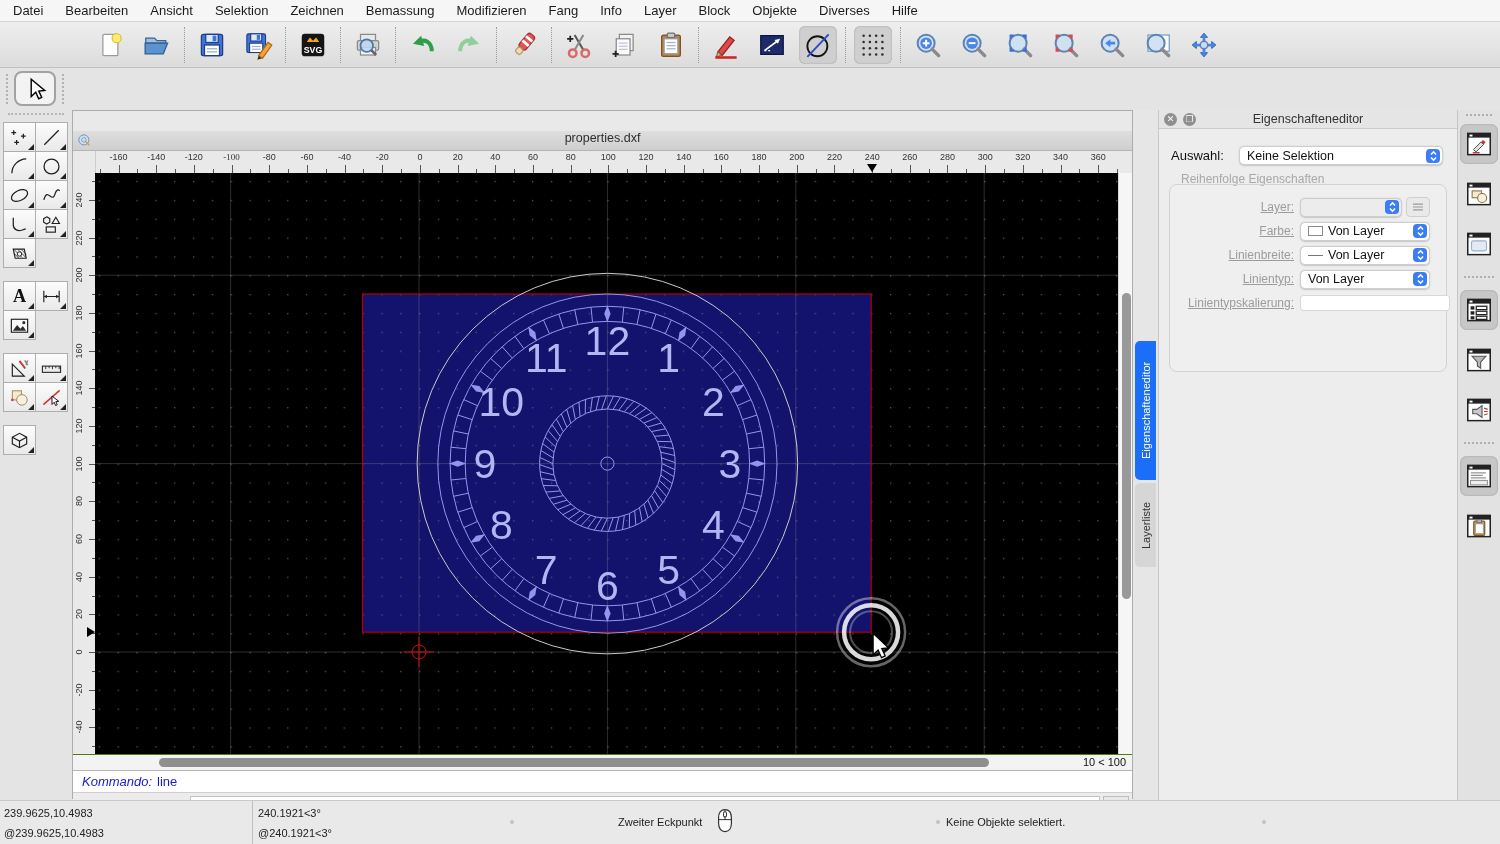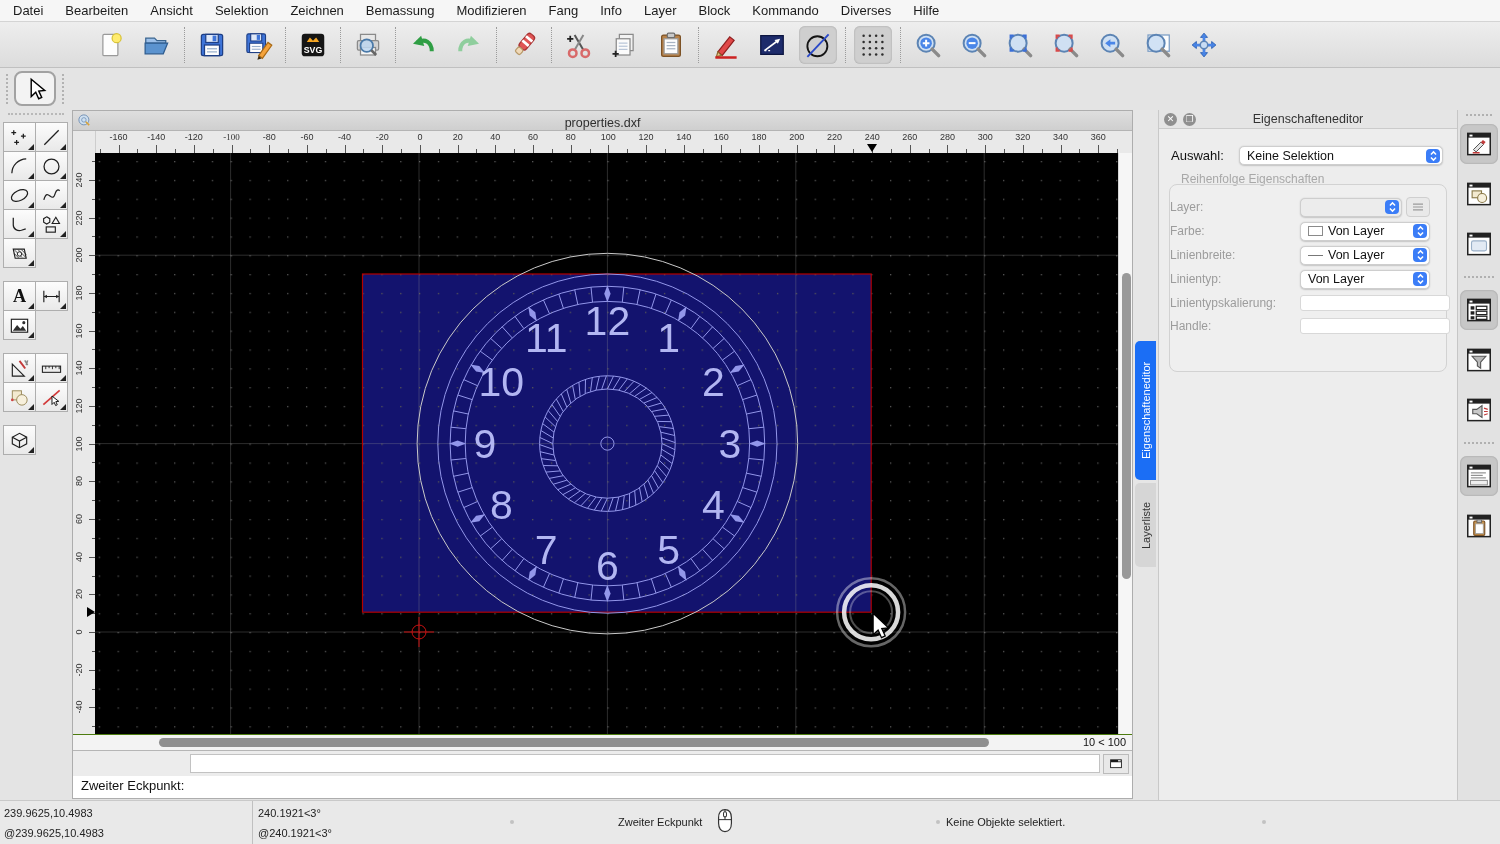--- a/index.html
+++ b/index.html
@@ -33,21 +33,21 @@
   .pbtn { width:33px; height:30px; background:linear-gradient(#fcfcfc,#e9e9e9); border:1px solid #aeaeae;
     margin:-1px 0 0 -1px; position:relative; display:flex; align-items:center; justify-content:center; }
   .pbtn::after { content:""; position:absolute; right:1px; bottom:1px; border-style:solid;
     border-width:0 0 6px 6px; border-color:transparent transparent #222 transparent; }
   .pempty { width:33px; height:30px; margin:-1px 0 0 -1px; }
   .pgap { height:14px; }
 
   
   .docwin { position:absolute; left:72px; top:110px; width:1061px; height:689px; border:1px solid #adadad; background:#e9e9e9; }
   .dwtitle { height:20px; background:linear-gradient(#dedede,#cfcfcf); border-bottom:1px solid #b4b4b4;
-    position:relative; display:flex; align-items:flex-end; justify-content:center; }
+    position:relative; display:flex; align-items:flex-start; justify-content:center;margin-top:20px; }
   .dwtitle .dicon { position:absolute; left:4px; top:2px; }
   .dwtitle .ttl { font-size:12.5px; color:#2e2e2e; }
   .rulerrow { height:22px; display:flex; background:#e9e9e9; }
   .rcorner { width:23px; height:22px; border-right:1px solid #cdcdcd; }
   .hruler { position:relative; width:1037px; height:22px; overflow:hidden; }
   .hlab { position:absolute; top:1px; width:34px; margin-left:-17px; text-align:center; font-size:9px; color:#333; }
   .htick { position:absolute; width:1px; background:#555; }
   .hmark { position:absolute; top:13px; width:0; height:0; border-left:5px solid transparent;
     border-right:5px solid transparent; border-top:8px solid #000; }
   .dwbody { height:581px; display:flex; }
@@ -93,21 +93,21 @@
     height:19px; box-shadow:0 0.5px 1.5px rgba(0,0,0,.18); padding-left:7px; flex:1; position:relative; }
   .combo.disabled { background:#ececec; }
   .combo .cval { font-size:12.5px; color:#111; white-space:nowrap; }
   .stepper { position:absolute; right:2px; top:1.5px; width:14px; height:14px; background:#3b7df7; border-radius:4px;
     display:flex; align-items:center; justify-content:center; }
   .grouplabel { position:absolute; left:22px; top:62px; font-size:12px; color:#a8a8a8; }
   .groupbox { position:absolute; left:10px; top:74px; right:10px; height:188px; border:1px solid #d2d2d2;
     border-radius:8px; background:rgba(255,255,255,.12); padding:10px 8px 0 0; }
   .crow { display:flex; align-items:center; height:24px; }
   .crow.small { height:23px; }
-  .clab { flex:0 0 130px; font-size:12px; color:#9c9c9c; padding-right:6px; white-space:nowrap; }
+  .clab { flex:0 0 130px; text-align:right; font-size:12px; color:#9c9c9c; padding-right:6px; white-space:nowrap;text-decoration:underline; }
   .cfield { flex:1; height:16px; background:#fff; border:1px solid #d8d8d8; border-radius:3px; font-size:11px; padding:0 3px; outline:none; color:#333; }
   .hamb { width:24px; height:20px; margin-left:4px; background:#e9e9e9; border:1px solid #cfcfcf; border-radius:4px;
     display:flex; align-items:center; justify-content:center; }
   .swatch { width:15px; height:10px; background:#fff; border:1px solid #8a8a8a; margin-right:5px; }
   .lwline { width:15px; height:0; border-top:1.5px solid #777; margin-right:5px; }
 
   
   .dock { position:absolute; left:1457px; top:110px; width:43px; height:690px; background:#e2e2e2;
     border-left:1px solid #c6c6c6; display:flex; flex-direction:column; align-items:center; padding-top:4px; }
   .dock .handle { width:26px; border-top:2px dotted #b0b0b0; margin-bottom:8px; }
@@ -130,21 +130,21 @@
     <div class="menu-item">Bearbeiten</div>
     <div class="menu-item">Ansicht</div>
     <div class="menu-item">Selektion</div>
     <div class="menu-item">Zeichnen</div>
     <div class="menu-item">Bemassung</div>
     <div class="menu-item">Modifizieren</div>
     <div class="menu-item">Fang</div>
     <div class="menu-item">Info</div>
     <div class="menu-item">Layer</div>
     <div class="menu-item">Block</div>
-    <div class="menu-item">Kommando</div>
+    <div class="menu-item">Objekte</div>
     <div class="menu-item">Diverses</div>
     <div class="menu-item">Hilfe</div>
   </div>
 <div class="toolbar" id="toolbar">
     <button class="tbtn" style="border: none; cursor: default; background: transparent;">
       <svg viewBox="0 0 24 24" width="30" height="30">
         <rect x="5.5" y="3.5" width="12" height="17" rx="1" fill="#fdfdfd" stroke="#9a9a9a"></rect>
         <circle cx="16.5" cy="6.5" r="3.6" fill="#ffec6e" stroke="#d8c33a"></circle>
       </svg>
     </button>
@@ -830,20 +830,24 @@
         </svg></div>
     <div class="vscroll">
       <div class="vthumb" style="top:120px;height:306px"></div>
     </div>
   </div>
   <div class="hscrollrow">
     <div class="hthumb" style="left:86px;width:830px"></div>
     <span class="zoomlabel">10 &lt; 100</span>
   </div>
   <div class="cmd">
+    <div class="cmdhist">
+      <span class="klabel">Kommando:</span>
+      <span>line</span>
+    </div>
     <div class="cmdrow">
       <span class="plabel">Zweiter Eckpunkt:</span>
       <input class="cmdinput" value="" style="">
       <button class="cmdwinbtn">
         <svg viewBox="0 0 24 24" width="18" height="14">
           <rect x="2" y="4" width="20" height="15" fill="#1a1a1a"></rect>
           <rect x="3.5" y="9" width="17" height="8.5" fill="#fff"></rect>
           <rect x="15.5" y="5.5" width="4.5" height="2" fill="#fff"></rect>
         </svg>
       </button>
@@ -927,24 +931,20 @@
         <span class="stepper stp">
             <svg viewBox="0 0 10 14" width="9" height="12">
               <path d="M2 5.2L5 2.2l3 3" stroke="#fff" fill="none" stroke-width="1.7"></path>
               <path d="M2 8.8l3 3 3-3" stroke="#fff" fill="none" stroke-width="1.7"></path>
             </svg>
           </span>
       </div>
     </div>
     <div class="crow small">
       <span class="clab">Linientypskalierung:</span>
-      <input class="cfield" style="margin-right: 8px;" value="">
-    </div>
-    <div class="crow small">
-      <span class="clab">Handle:</span>
       <input class="cfield" style="margin-right: 8px;" value="">
     </div>
   </div>
 </div>
 
 <div class="dock" id="dock">
     <div class="handle"></div>
     <button class="dbtn pressed" style="border: none; cursor: default;">
       <svg viewBox="0 0 24 24" width="30" height="30">
         <rect x="3" y="3.5" width="18" height="17" fill="#fff" stroke="#222" stroke-width="1.2"></rect>

